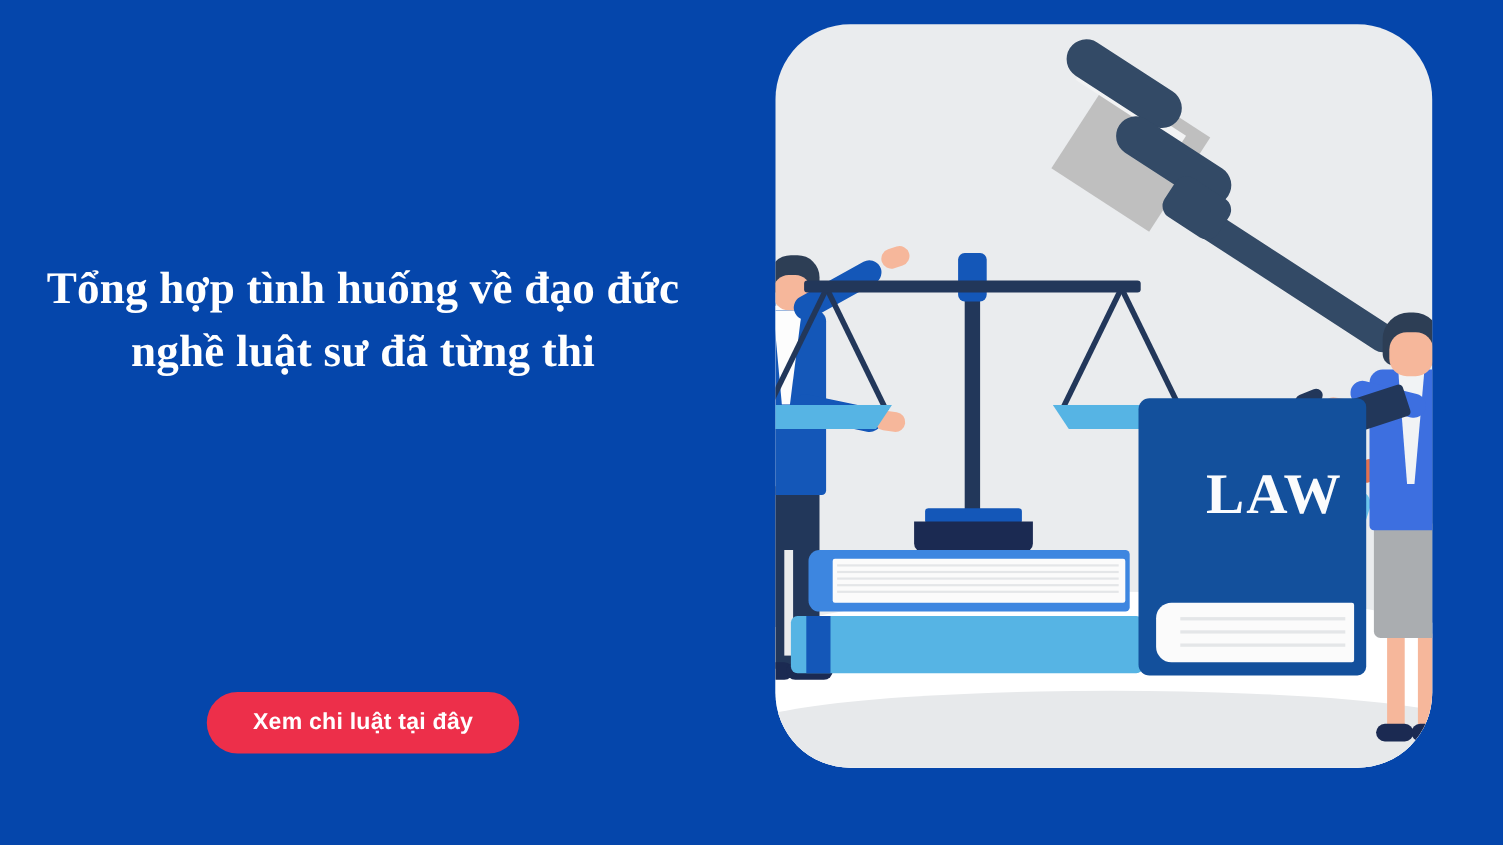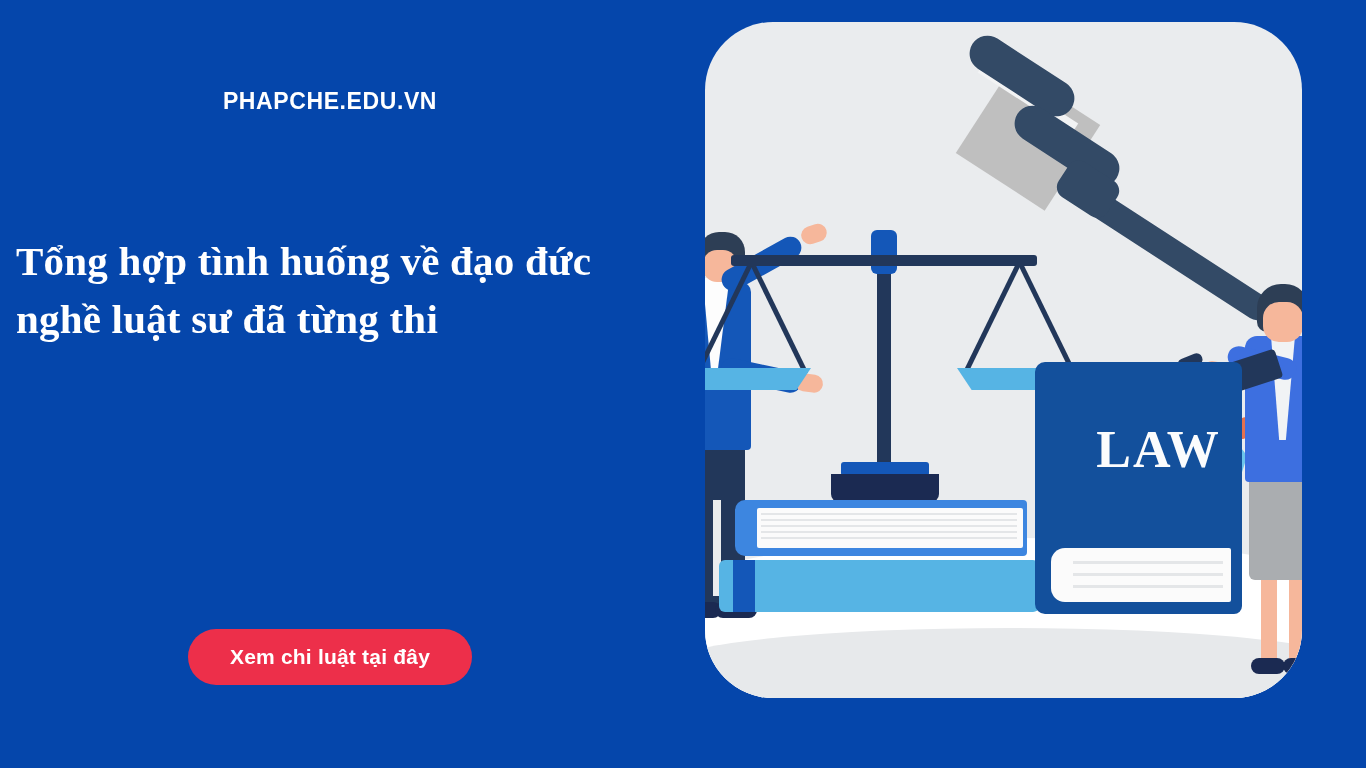--- a/index.html
+++ b/index.html
@@ -36,20 +36,21 @@
     font-family: "Liberation Sans", sans-serif;
     font-weight: bold;
     font-size: 23px;
     letter-spacing: 0.6px;
   }
 
   .headline {
     position: absolute;
     left: 16px; top: 232px;
     width: 628px;
+    text-align: center;
     color: #ffffff;
     font-family: "Liberation Serif", serif;
     font-weight: bold;
     font-size: 41px;
     line-height: 58px;
     letter-spacing: 0.2px;
   }
 
   .cta-wrap {
     position: absolute;
@@ -322,21 +323,20 @@
   .fr-shoe1 { position: absolute; left: 20px; top: 374px; width: 34px; height: 16px; background: #1b2a52; border-radius: 9px; }
   .fr-shoe2 { position: absolute; left: 52px; top: 374px; width: 34px; height: 16px; background: #1b2a52; border-radius: 9px; }
 </style>
 </head>
 <body>
 
 <div class="banner">
 
   <div class="left-col">
 
-    <div class="brand">PHAPCHE.EDU.VN</div>
 
     <h1 class="headline">Tổng hợp tình huống về đạo đức nghề luật sư đã từng thi</h1>
 
     <div class="cta-wrap">
       <button class="cta-button">Xem chi luật tại đây</button>
     </div>
   </div>
 
   <div class="card">
 

